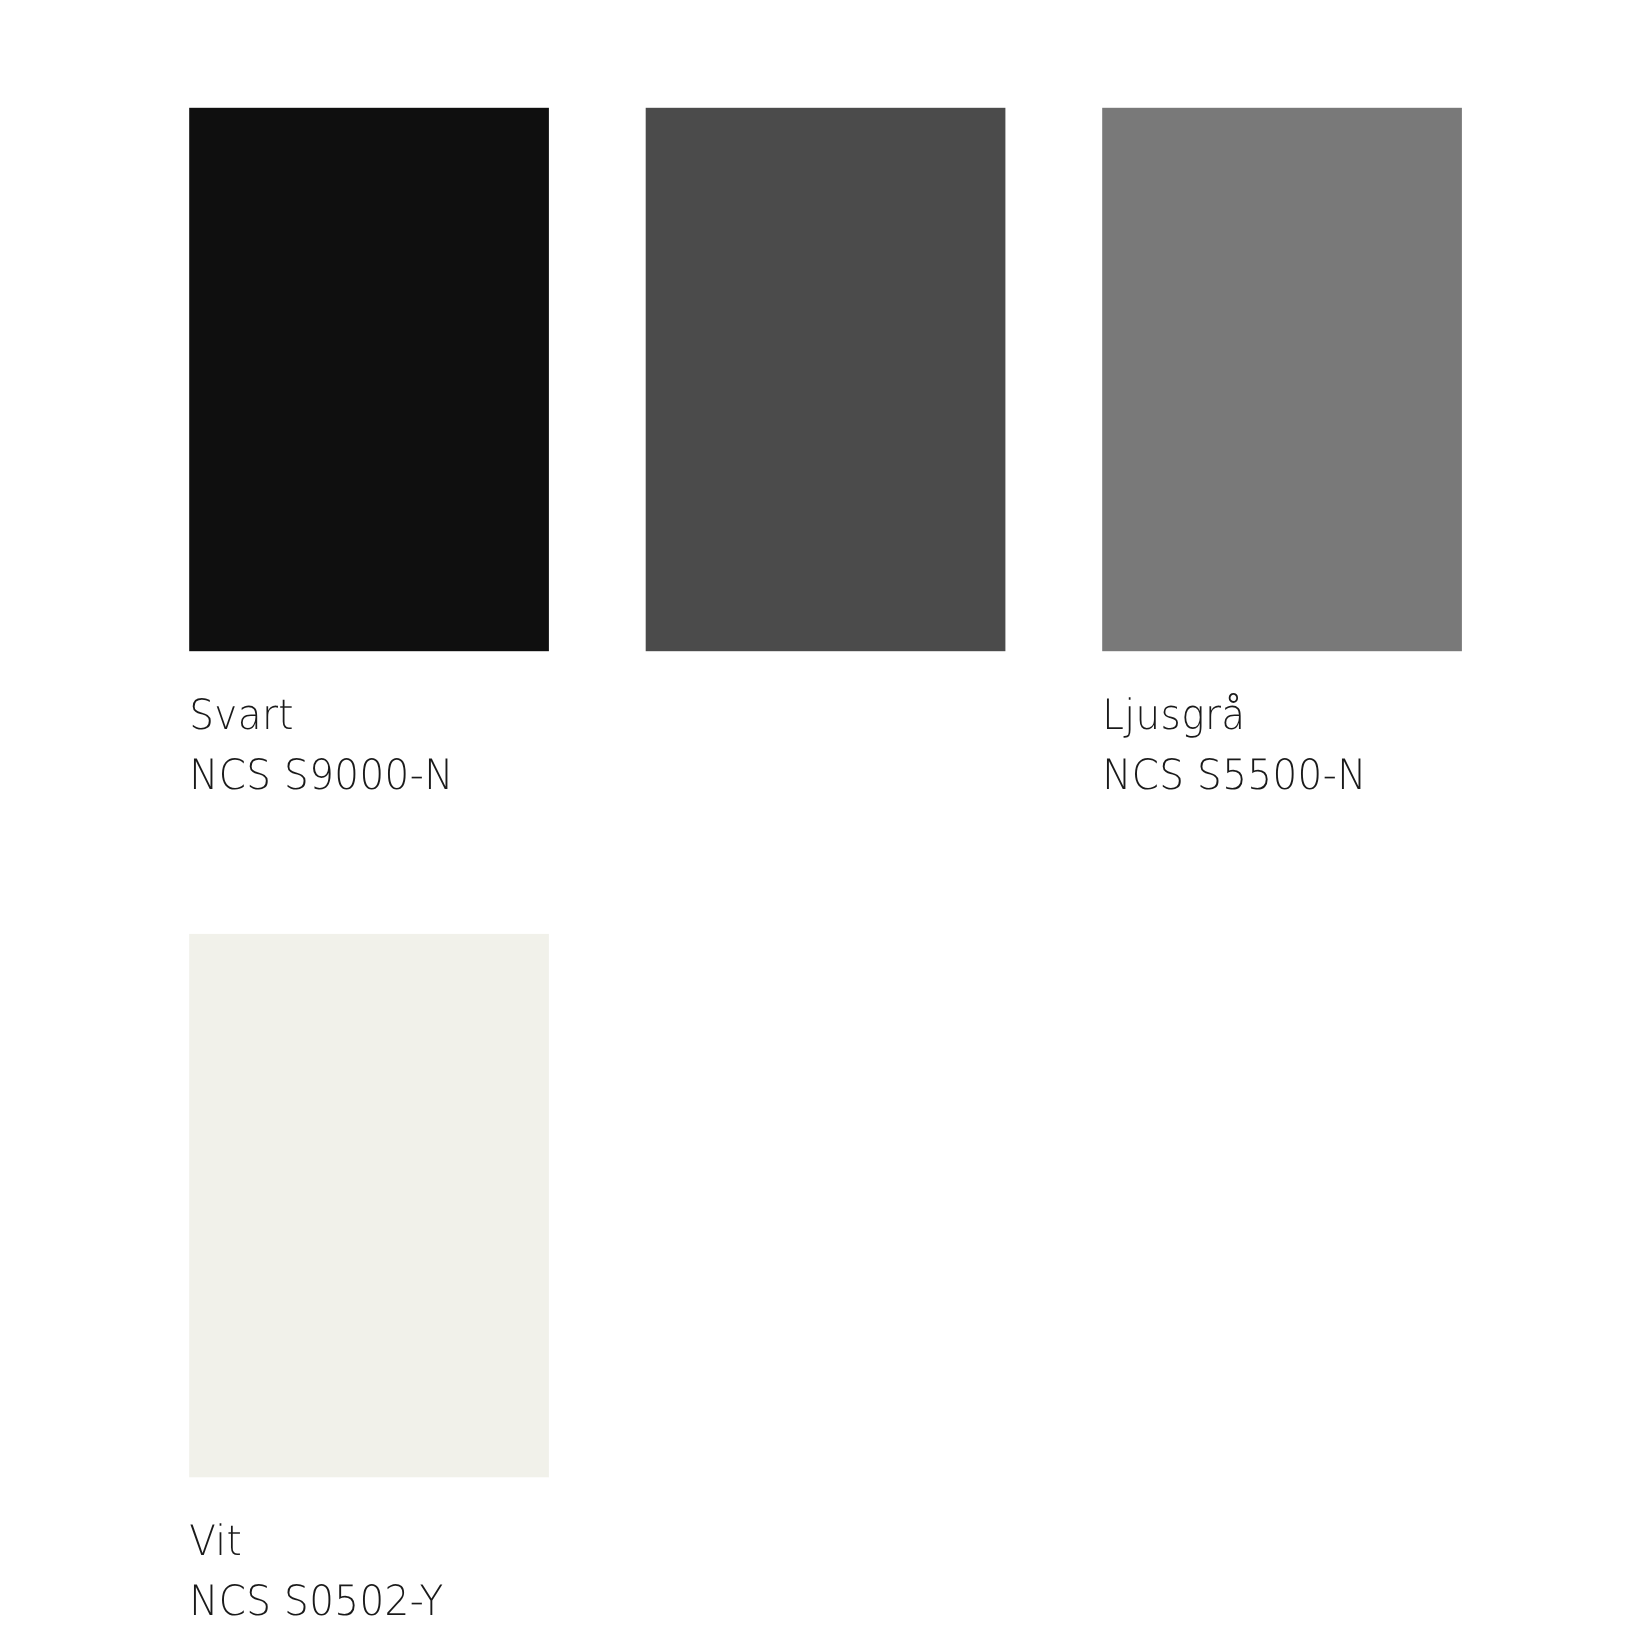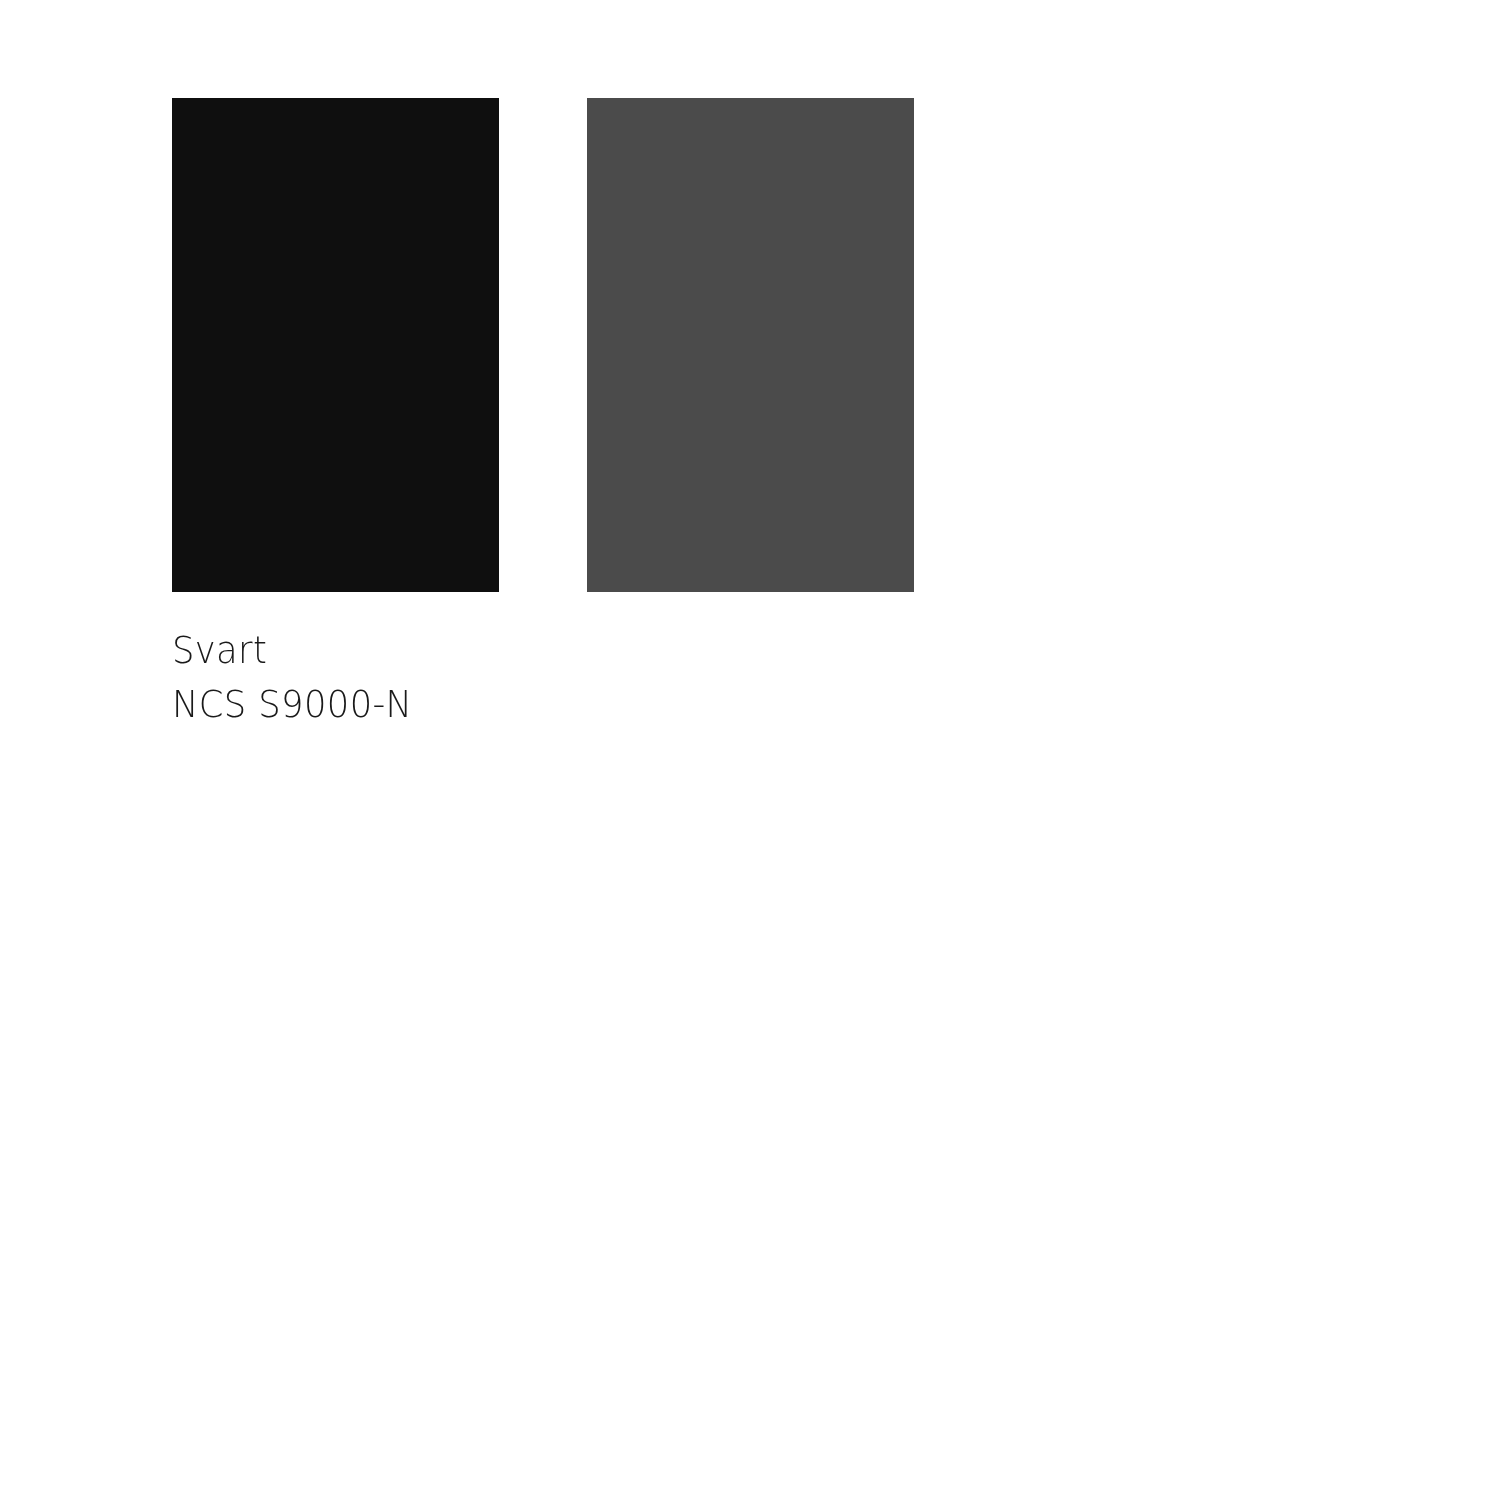--- a/index.html
+++ b/index.html
@@ -78,17 +78,31 @@
       <div class="swatch-caption">
         <span class="swatch-name" style="color: rgb(26, 26, 26);">Svart</span>
         <span class="swatch-code" style="color: rgb(26, 26, 26);">NCS S9000-N</span>
       </div>
     </div>
 
     <div class="swatch-cell">
       <span class="swatch-chip" style="background-color: rgb(75, 75, 75);"></span>
     </div>
 
+    <div class="swatch-cell">
+      <span class="swatch-chip" style="background-color: rgb(121, 121, 121);"></span>
+      <div class="swatch-caption">
+        <span class="swatch-name" style="color: rgb(26, 26, 26);">Ljusgrå</span>
+        <span class="swatch-code" style="color: rgb(26, 26, 26);">NCS S5500-N</span>
+      </div>
+    </div>
 
 
+    <div class="swatch-cell">
+      <span class="swatch-chip" style="background-color: rgb(241, 241, 234);"></span>
+      <div class="swatch-caption">
+        <span class="swatch-name" style="color: rgb(26, 26, 26);">Vit</span>
+        <span class="swatch-code" style="color: rgb(26, 26, 26);">NCS S0502-Y</span>
+      </div>
+    </div>
 
   </div>
 </div>
 
 </body></html>

